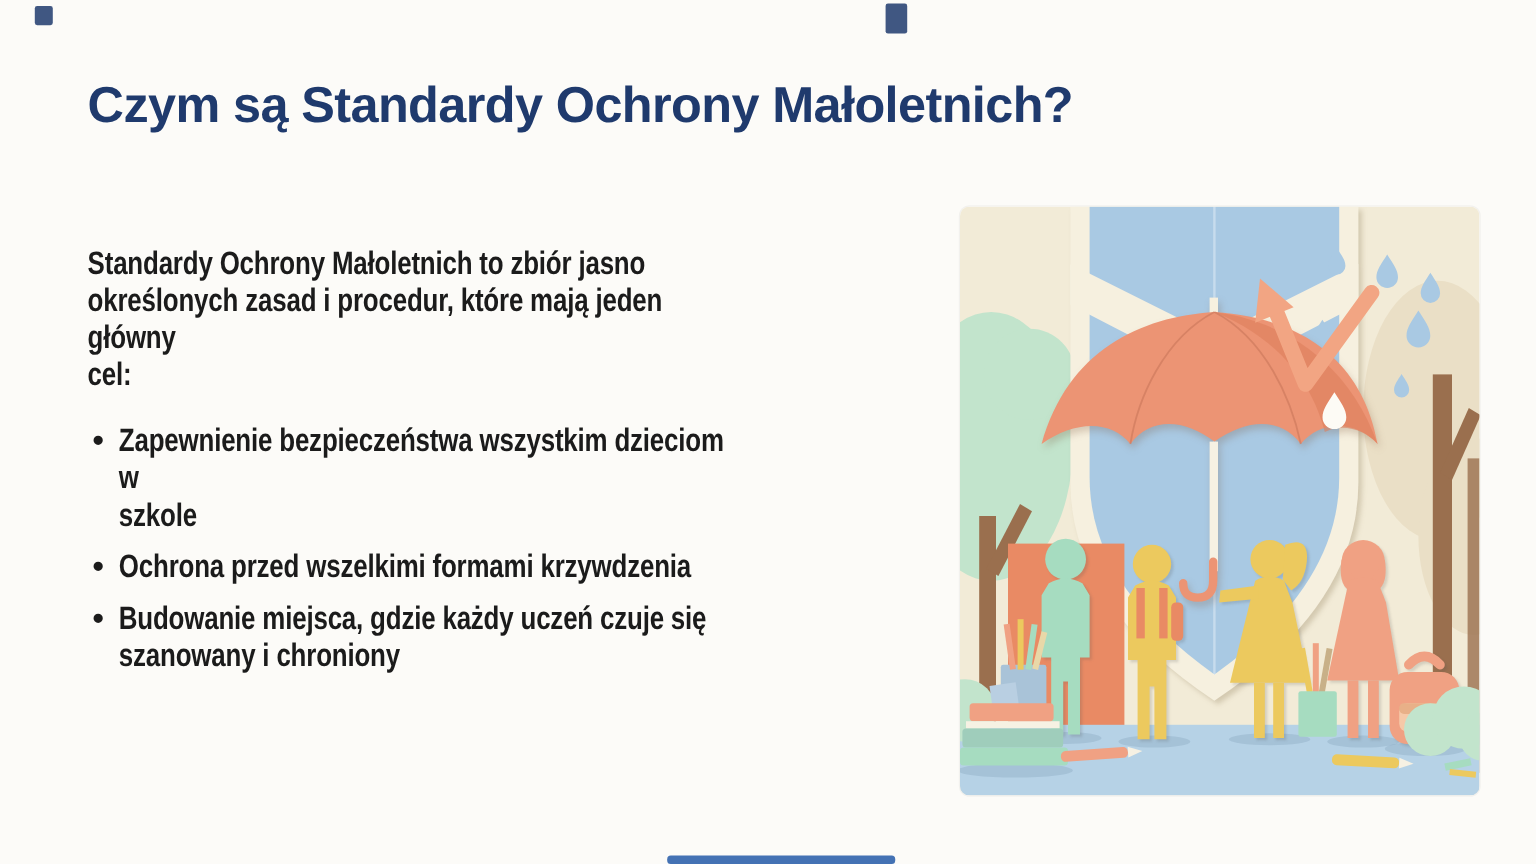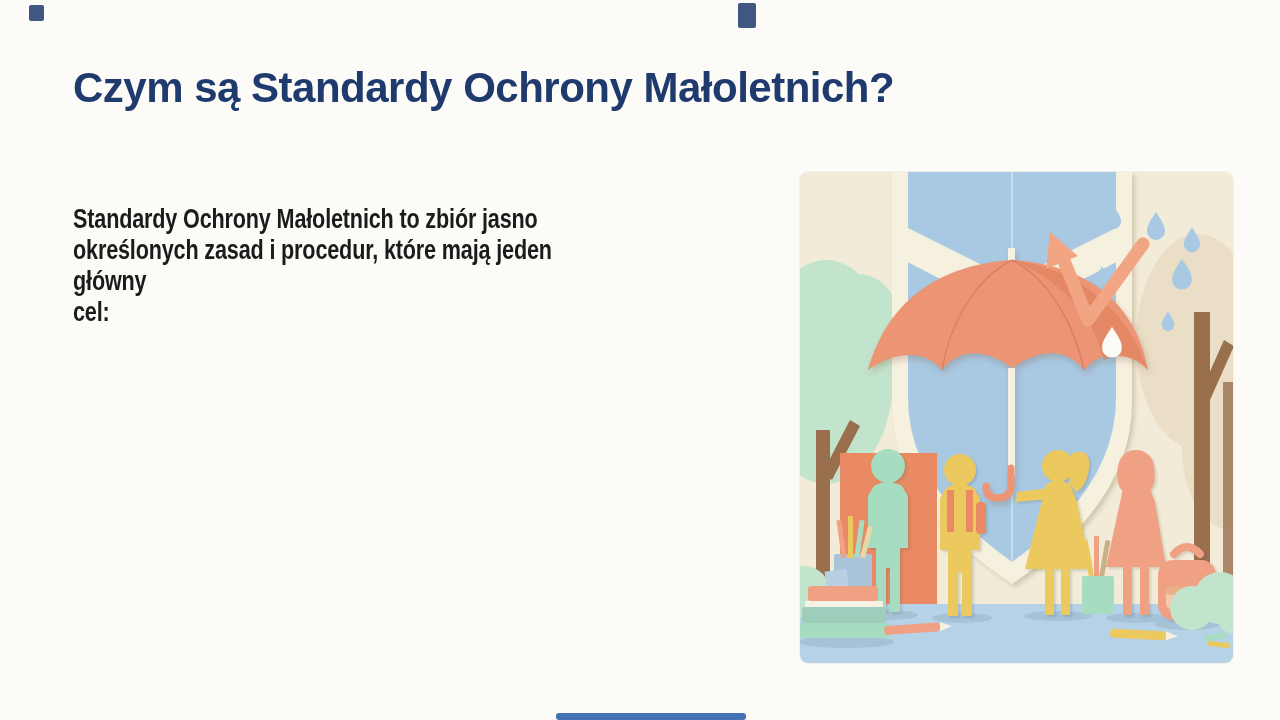--- a/index.html
+++ b/index.html
@@ -54,20 +54,25 @@
   <div class="mark mark-tl"></div>
   <div class="mark mark-tr"></div>
 
   <h1 class="title">Czym są Standardy Ochrony Małoletnich?</h1>
 
   <div class="content">
     <p class="intro"><span class="condensed">Standardy Ochrony Małoletnich to zbiór jasno
 określonych zasad i procedur, które mają jeden główny
 cel:</span></p>
     <ul class="bullets">
+      <li><span class="condensed">Zapewnienie bezpieczeństwa wszystkim dzieciom w
+szkole</span></li>
+      <li><span class="condensed">Ochrona przed wszelkimi formami krzywdzenia</span></li>
+      <li><span class="condensed">Budowanie miejsca, gdzie każdy uczeń czuje się
+szanowany i chroniony</span></li>
     </ul>
   </div>
 
 
   <div class="illustration" role="img" aria-label="Paper-cut collage: coral umbrella over a blue shield protecting four children, with falling rain drops, an orange check arrow, trees, stacked books, pencil cups and a backpack on a light blue floor">
     <svg width="433" height="491" viewBox="0 0 433 491" xmlns="http://www.w3.org/2000/svg">
 
       <rect x="0" y="0" width="433" height="491" style="fill:var(--cream)"></rect>
 
       <g>

